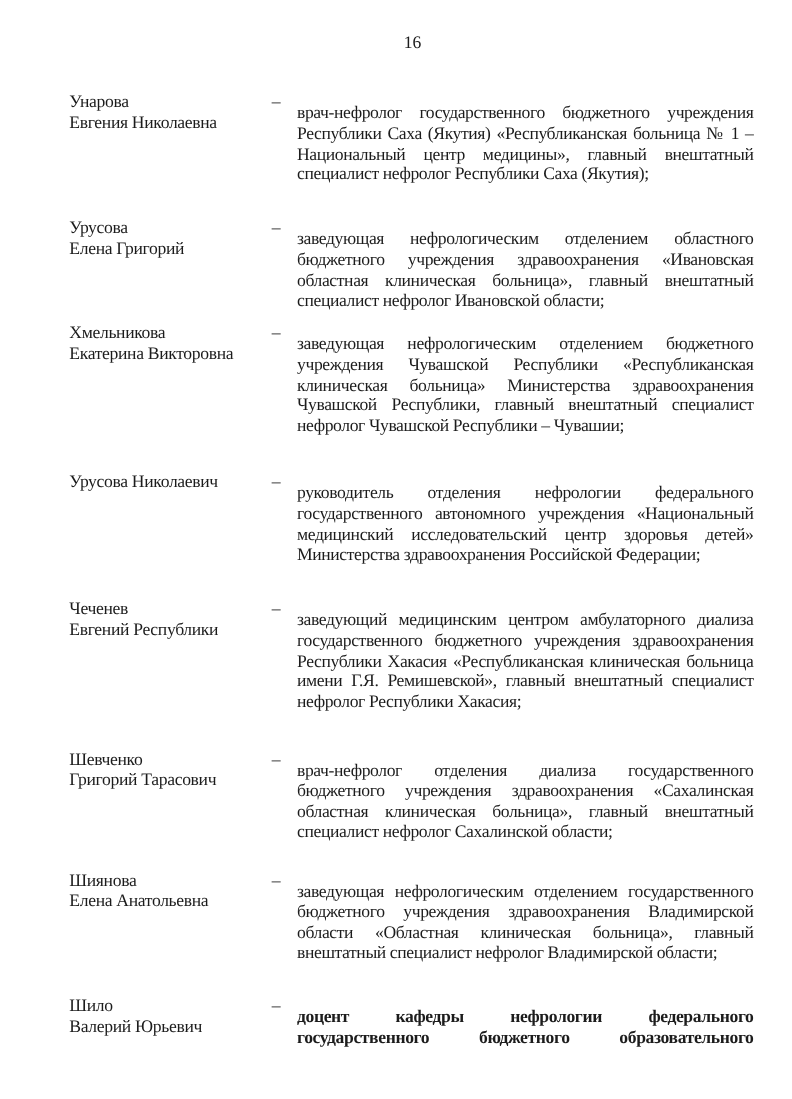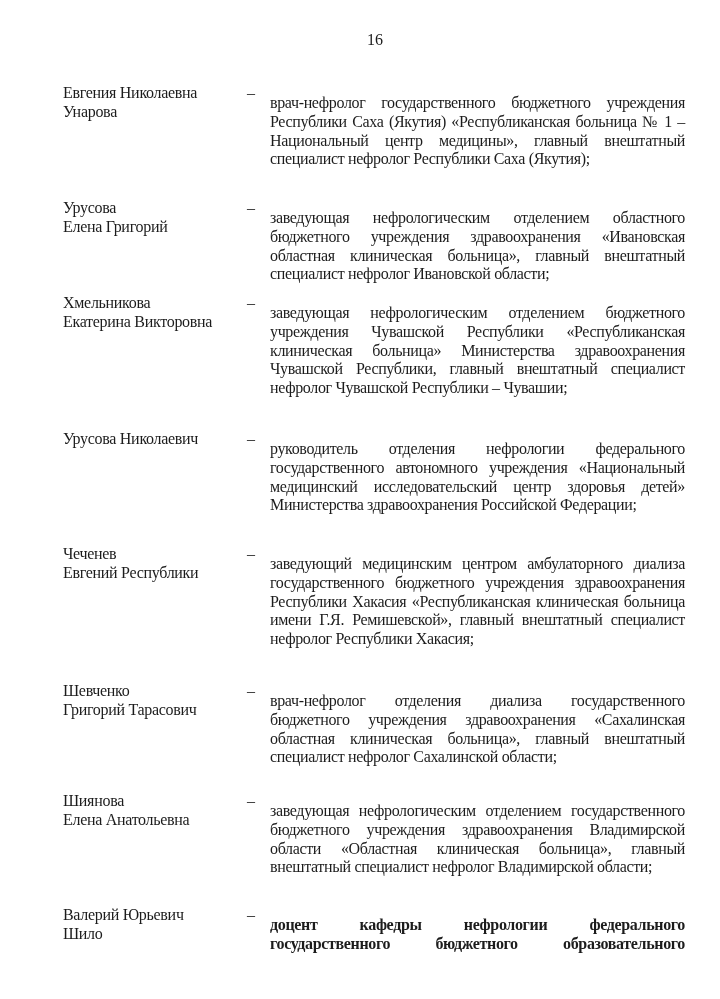--- a/index.html
+++ b/index.html
@@ -28,22 +28,22 @@
     text-align: justify; text-align-last: left;
   }
 </style>
 </head>
 <body>
 
 <div class="page-number">16</div>
 
 <div class="entry" style="top:84px">
   <div class="name">
+    <span>Унарова</span>
     <span>Евгения Николаевна</span>
-    <span>Унарова</span>
   </div>
   <div class="dash">–</div>
   <div class="desc">врач-нефролог государственного бюджетного учреждения Республики Саха (Якутия) «Республиканская больница № 1 – Национальный центр медицины», главный внештатный специалист нефролог Республики Саха (Якутия);</div>
 </div>
 
 <div class="entry" style="top:199px">
   <div class="name">
     <span>Урусова</span>
     <span>Елена Григорий</span>
   </div>
@@ -90,18 +90,18 @@
   <div class="name">
     <span>Шиянова</span>
     <span>Елена Анатольевна</span>
   </div>
   <div class="dash">–</div>
   <div class="desc">заведующая нефрологическим отделением государственного бюджетного учреждения здравоохранения Владимирской области «Областная клиническая больница», главный внештатный специалист нефролог Владимирской области;</div>
 </div>
 
 <div class="entry" style="top:906px">
   <div class="name">
+    <span>Шило</span>
     <span>Валерий Юрьевич</span>
-    <span>Шило</span>
   </div>
   <div class="dash">–</div>
   <div class="desc" style="text-align-last: justify; font-weight: bold;">доцент кафедры нефрологии федерального государственного бюджетного образовательного</div>
 </div>
 
 </body></html>

